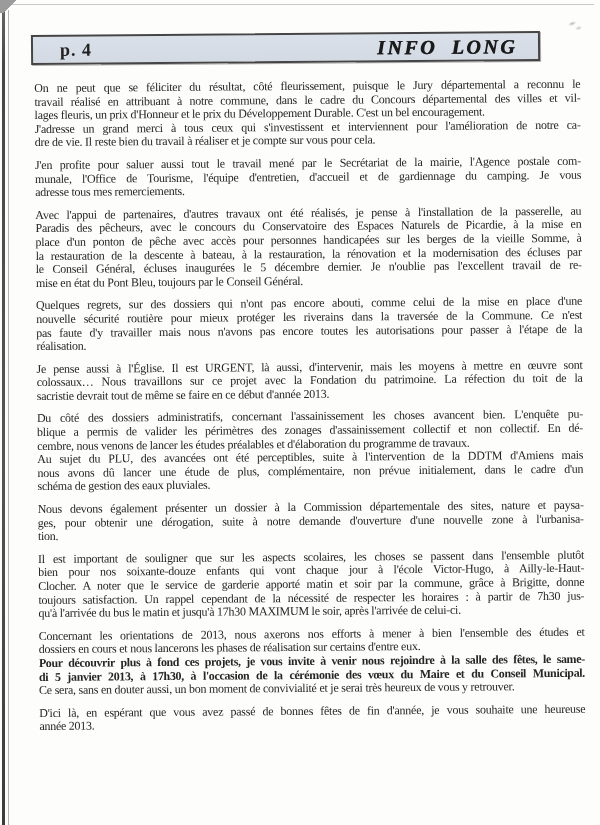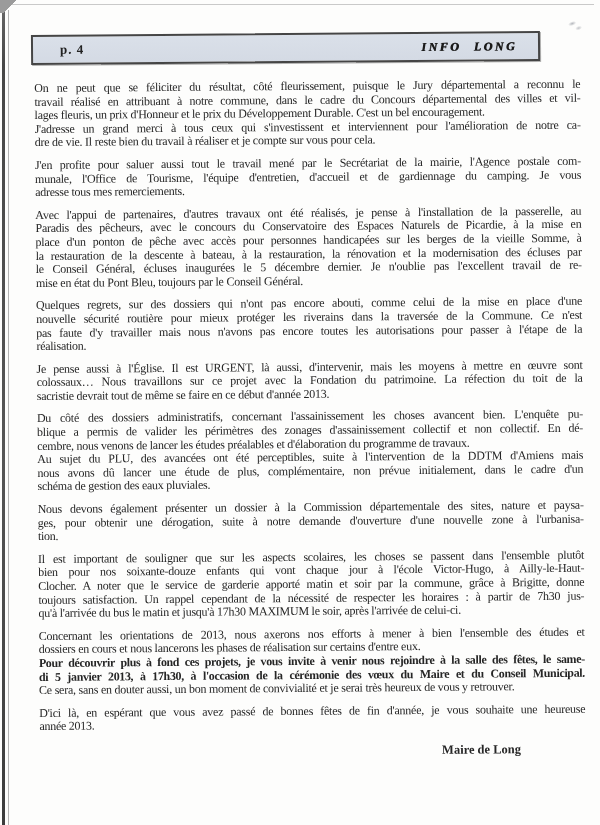--- a/index.html
+++ b/index.html
@@ -49,25 +49,25 @@
     margin: 35px 0 0 33px;
     width: 509px; height: 30px;
     background: linear-gradient(var(--header-bg, #dae0e9), #d4dae4);
     border: 2px solid var(--header-border, #454545);
     box-sizing: border-box;
     display: flex; align-items: center; justify-content: space-between;
     padding: 0 21px 0 27px;
     box-shadow: 1px 1px 0 rgba(90,90,90,.45);
   }
   .page-num {
-    font-weight: bold; font-size: 13px; letter-spacing: 1px;
+    font-weight: bold; font-size: 18px; letter-spacing: 1px;
     color: #222;
   }
   .title {
-    font-weight: bold; font-style: italic; font-size: 12px;
+    font-weight: bold; font-style: italic; font-size: 20px;
     letter-spacing: 2.5px; word-spacing: 7px; color: #1b1b1b;
     text-shadow: 0.6px 0 0 #1b1b1b;
   }
 
   .body-text { margin: 17px 0 0 36px; width: 546px; font-size: 12px; letter-spacing: -0.25px; }
   .para { margin: 0 0 9px 0; }
   .line {
     line-height: 13.6px;
     white-space: nowrap;
     text-align: justify;
@@ -159,17 +159,16 @@
           <div class="line b">di 5 janvier 2013, à 17h30, à l'occasion de la cérémonie des vœux du Maire et du Conseil Municipal.</div>
           <div class="line nj">Ce sera, sans en douter aussi, un bon moment de convivialité et je serai très heureux de vous y retrouver.</div>
         </div>
         <div class="para">
           <div class="line">D'ici là, en espérant que vous avez passé de bonnes fêtes de fin d'année, je vous souhaite une heureuse</div>
           <div class="line nj">année 2013.</div>
         </div>
       </div>
 
     <div class="signature">
-      <div>Maire de Long</div>
     </div>
 
   </div>
 </div>
 
 </body></html>

